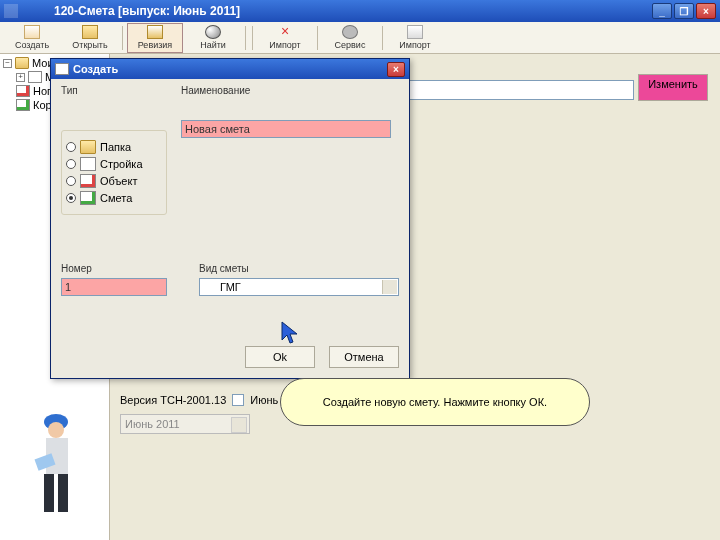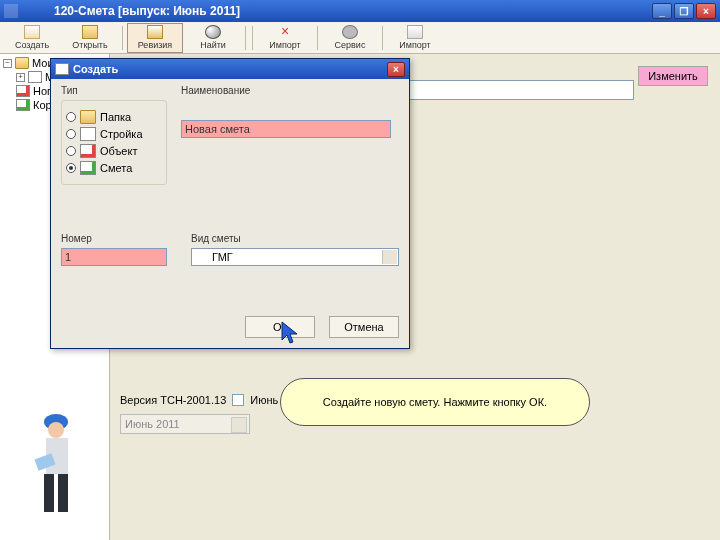--- a/index.html
+++ b/index.html
@@ -24,42 +24,42 @@
   .tree-root { display: flex; align-items: center; gap: 3px; padding: 1px; }
   .tree-item { display: flex; align-items: center; gap: 3px; padding: 1px 0 1px 14px; }
   .tree-tog { width: 9px; height: 9px; border: 1px solid #888; display: flex; align-items: center; justify-content: center; font-size: 8px; line-height: 1; color: #444; }
   .tic { width: 14px; height: 12px; }
 
   .main { flex: 1; background: #ece9d8; position: relative; padding: 4px; }
   .tabrow { display: flex; gap: 0; margin-bottom: 4px; }
   .tab { padding: 2px 10px; border: 1px solid #aca899; background: #f5f3ea; position: relative; top: 1px; }
   .tab.active { background: #fff; border-bottom: 1px solid #fff; }
   .bigfield { width: 520px; height: 20px; border: 1px solid #7f9db9; background: #fff; margin-top: 2px; }
-  .changebtn { position: absolute; right: 12px; top: 12px; width: 70px; height: 20px; border: 1px solid #aca899; background: #f9a8d4; text-align: center; line-height: 18px; }
+  .changebtn { position: absolute; right: 12px; top: 20px; width: 70px; height: 27px; border: 1px solid #aca899; background: #ec4899; text-align: center; line-height: 18px; }
 
   .versionrow { position: absolute; left: 120px; top: 394px; display: flex; align-items: center; gap: 6px; }
   .chk { width: 12px; height: 12px; border: 1px solid #7f9db9; background: #fff; }
   .combo { width: 130px; height: 20px; border: 1px solid #bbb; background: #f0eee5; display: flex; align-items: center; padding: 0 4px; color: #888; position: relative; }
   .combo::after { content: ""; position: absolute; right: 2px; top: 2px; width: 14px; height: 14px; background: #e8e5d8; border: 1px solid #ccc; }
 
   
   .dialog { position: absolute; left: 50px; top: 58px; width: 360px; background: #eceae0; border: 1px solid #0a246a; box-shadow: 2px 2px 6px rgba(0,0,0,0.3); }
   .dlg-title { height: 20px; background: linear-gradient(to bottom, #3b77dd, #1e4db7); color: #fff; display: flex; align-items: center; padding: 0 4px; font-weight: bold; font-size: 11px; }
   .dlg-title .t { flex: 1; }
   .dlg-close { width: 18px; height: 15px; background: linear-gradient(to bottom, #e87b6f, #c83b3b); border: 1px solid #7a1a1a; color: #fff; display: flex; align-items: center; justify-content: center; font-size: 10px; font-weight: bold; border-radius: 2px; }
   .dlg-body { padding: 6px 10px 10px 10px; }
   .grp-label { font-size: 10px; color: #333; margin-bottom: 4px; }
-  .type-group { border: 1px solid #d4cfb8; border-radius: 3px; padding: 6px 4px; width: 106px; display: inline-block; vertical-align: top; }
+  .type-group { border: 1px solid #d4cfb8; border-radius: 3px; padding: 6px 4px; width: 106px; display: inline-block; vertical-align: top; margin-top: 30px; }
   .radio-row { display: flex; align-items: center; gap: 4px; margin: 3px 0; }
   .radio { width: 10px; height: 10px; border: 1px solid #555; border-radius: 50%; background: #fff; display: flex; align-items: center; justify-content: center; }
   .radio.on::after { content: ""; width: 4px; height: 4px; background: #333; border-radius: 50%; }
   .ric { width: 16px; height: 14px; }
   .right-col { display: inline-block; vertical-align: top; margin-left: 14px; width: 210px; }
   .inp { width: 100%; height: 18px; border: 1px solid #7f9db9; background: #fca5a5; padding: 0 3px; line-height: 16px; color: #333; }
-  .row2 { display: flex; gap: 24px; margin-top: 48px; }
+  .row2 { display: flex; gap: 32px; margin-top: 48px; }
   .col-nomor { width: 106px; }
   .col-vid { flex: 1; }
   .select { width: 100%; height: 18px; border: 1px solid #7f9db9; background: #fff; padding: 0 20px; line-height: 16px; position: relative; }
   .select::after { content: ""; position: absolute; right: 1px; top: 1px; width: 14px; height: 14px; background: #e8e5d8; border-left: 1px solid #c8c3b0; }
   .select .sv { position: relative; z-index: 1; }
   .dlg-buttons { display: flex; gap: 14px; justify-content: flex-end; margin-top: 50px; }
   .dbtn { width: 70px; height: 22px; border: 1px solid #aca899; background: #f5f3ea; text-align: center; line-height: 20px; }
 
   .cursor { position: absolute; left: 280px; top: 320px; pointer-events: none; }
   .cursor svg { width: 20px; height: 26px; }

